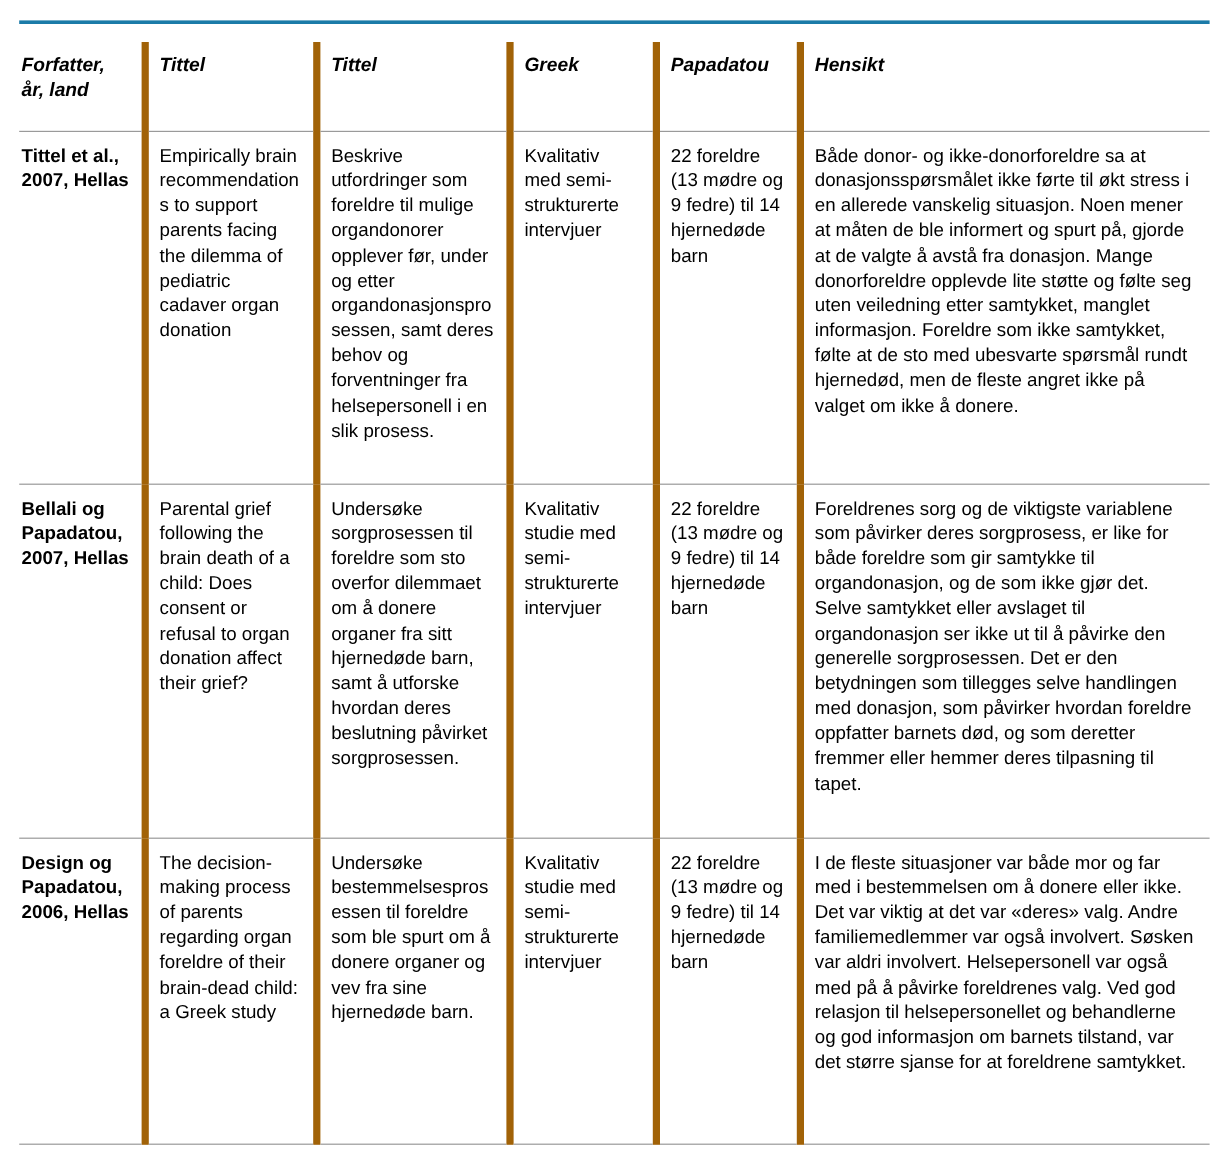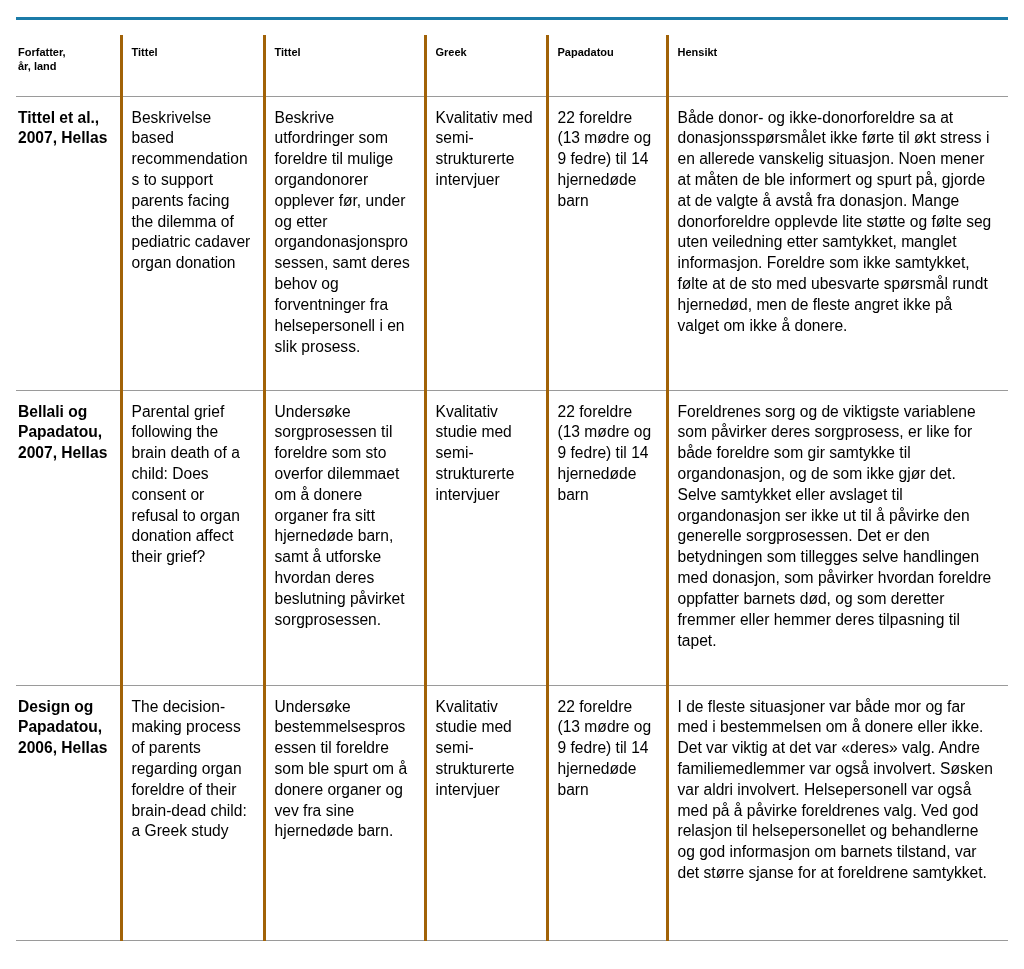--- a/index.html
+++ b/index.html
@@ -62,38 +62,39 @@
   table.studies col.c-hensikt     { width: 161px; }
   table.studies col.c-design      { width: 122px; }
   table.studies col.c-populasjon  { width: 120px; }
   table.studies col.c-resultat    { width: 341px; }
 
   table.studies th,
   table.studies td {
     vertical-align: top;
     text-align: left;
     padding: 11px 10px 14px 9px;
-    border-left: 3px solid #a16207;
+    border-left: 6px solid #a16207;
     line-height: 1.335;
     word-break: normal;
     overflow-wrap: break-word;
     hyphens: manual;
   }
   table.studies th:first-child,
   table.studies td:first-child {
     border-left: none;
     padding-left: 2px;
   }
 
   table.studies thead th {
     font-weight: bold;
-    font-size: 11px;
+    font-size: 16px;
     padding-top: 10px;
     padding-bottom: 22px;
     line-height: 1.3;
+    font-style: italic;
   }
   table.studies thead tr {
     border-bottom: 1.5px solid #9a9a9a;
   }
 
   table.studies tbody tr {
     border-bottom: 1.5px solid #9a9a9a;
   }
 
   td.col-forfatter {
@@ -149,21 +150,21 @@
             <span class="cell-text">Hensikt</span>
           </th>
       </tr>
     </thead>
     <tbody>
       <tr class="row-1">
         <td class="col-forfatter">
             <span class="cell-text">Tittel et al., 2007, Hellas</span>
           </td>
         <td>
-            <span class="cell-text">Beskrivelse based recommendations to support parents facing the dilemma of pediatric cadaver organ donation</span>
+            <span class="cell-text">Empirically brain recommendations to support parents facing the dilemma of pediatric cadaver organ donation</span>
           </td>
         <td>
             <span class="cell-text">Beskrive utfordringer som foreldre til mulige organdonorer opplever før, under og etter organdonasjonsprosessen, samt deres behov og forventninger fra helsepersonell i en slik prosess.</span>
           </td>
         <td>
             <span class="cell-text">Kvalitativ med semi-strukturerte intervjuer</span>
           </td>
         <td>
             <span class="cell-text">22 foreldre (13 mødre og 9 fedre) til 14 hjernedøde barn</span>
           </td>

